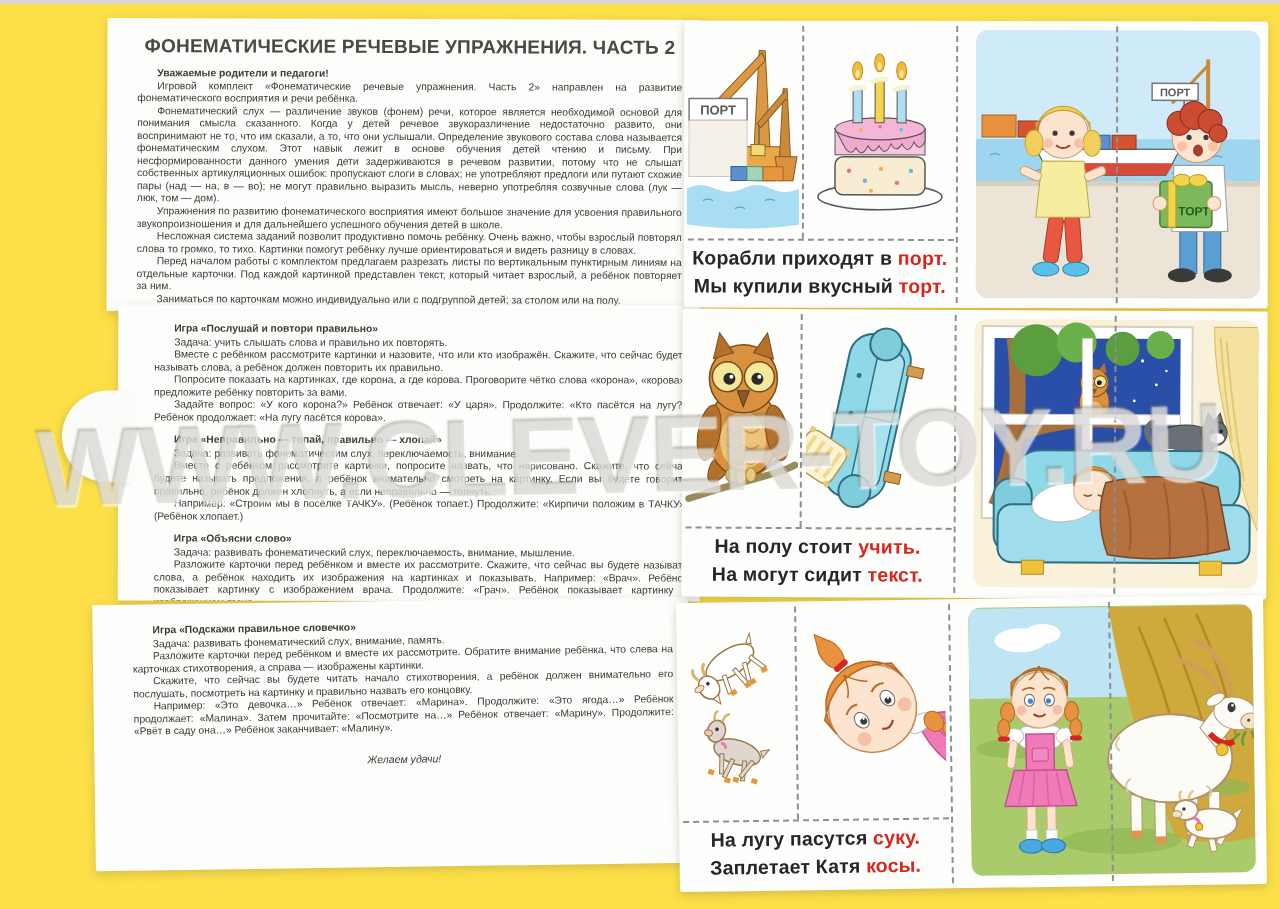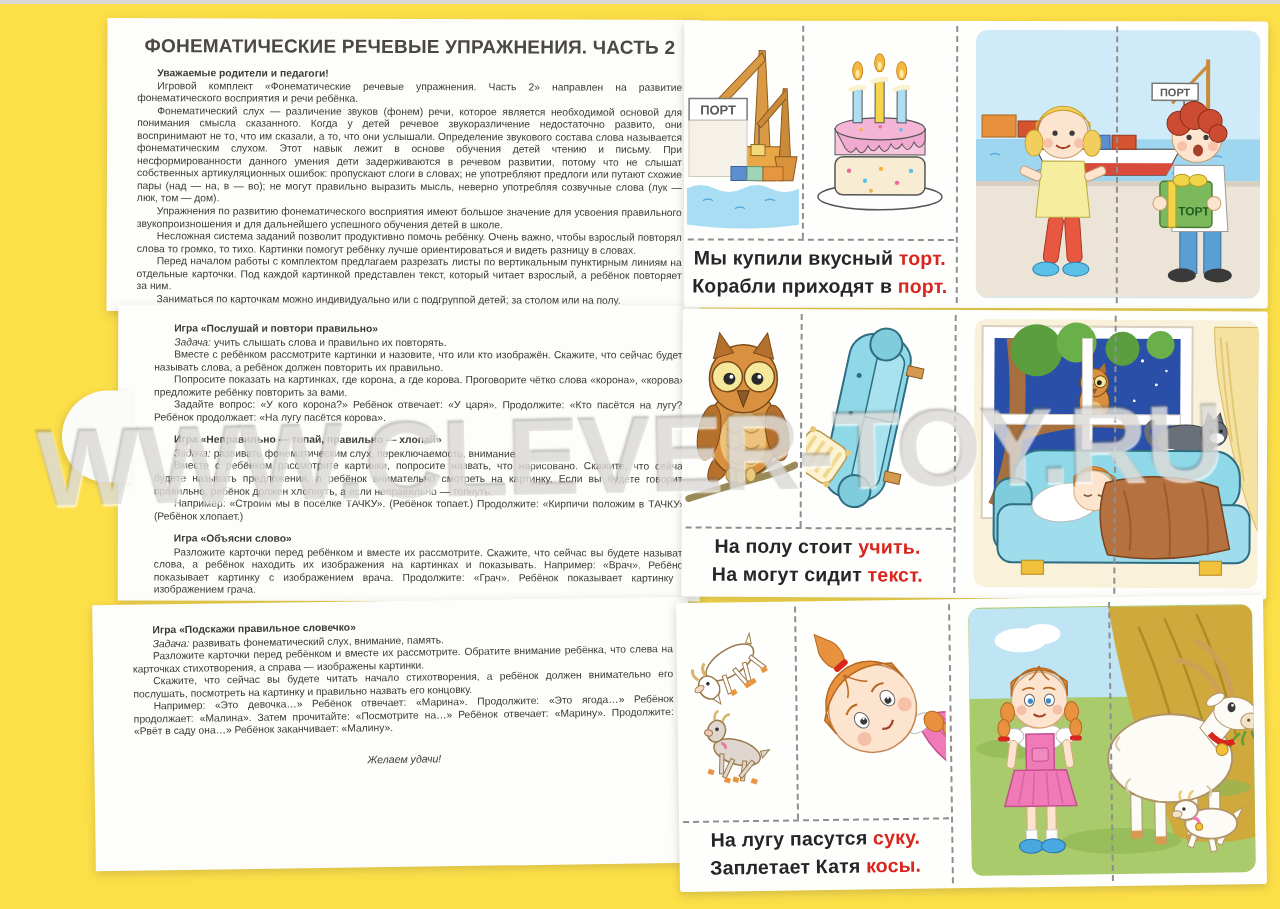--- a/index.html
+++ b/index.html
@@ -8,21 +8,21 @@
 
   
   .sheet{position:absolute;background:#fdfdfb;box-shadow:0 3px 10px rgba(95,85,75,.25);}
   .sheet-inner{position:relative;height:100%;box-sizing:border-box;overflow:hidden;}
   .sheet-title{text-align:center;font-weight:bold;font-size:19px;color:#4b4845;margin:15px 6px 10px;letter-spacing:.2px;}
   .bodytext{font-size:10.3px;line-height:1.22;color:#3d3a37;text-align:justify;}
   .para{text-indent:20px;}
   .bold-line{font-weight:bold;text-indent:20px;text-align:left;}
   .game-title{font-weight:bold;text-indent:20px;text-align:left;margin-top:10px;margin-bottom:1px;}
   .task-line{text-indent:20px;}
-  .task-label{font-style:italic;margin-right:3px;}
+  .task-label{margin-right:3px;}
   .farewell{text-align:center;font-style:italic;font-size:10.6px;color:#3d3a37;margin-top:18px;}
   .tab{position:absolute;left:-56px;top:86px;width:70px;height:92px;background:#fbfbf9;border-radius:46px 0 0 46px;box-shadow:-3px 2px 6px rgba(95,85,75,.18);}
 
   
   .card{position:absolute;background:#fefefc;border-radius:3px;box-shadow:0 3px 10px rgba(95,85,75,.28);}
   .vdash{position:absolute;width:0;border-left:2px dashed #8f8f8f;}
   .hdash{position:absolute;height:0;border-top:2px dashed #8f8f8f;}
   .pic{position:absolute;}
   .pic svg{width:100%;height:100%;display:block;}
   .scene{position:absolute;left:292px;top:9px;width:284px;height:268px;border-radius:12px;overflow:hidden;}
@@ -69,20 +69,21 @@
         <div class="para">Вместе с ребёнком рассмотрите картинки и назовите, что или кто изображён. Скажите, что сейчас будете называть слова, а ребёнок должен повторить их правильно.</div>
         <div class="para">Попросите показать на картинках, где корона, а где корова. Проговорите чётко слова «корона», «корова», предложите ребёнку повторить за вами.</div>
         <div class="para">Задайте вопрос: «У кого корона?» Ребёнок отвечает: «У царя». Продолжите: «Кто пасётся на лугу?» Ребёнок продолжает: «На лугу пасётся корова».</div>
 
         <div class="game-title">Игра «Неправильно — топай, правильно — хлопай»</div>
         <div class="task-line"><span class="task-label">Задача:</span><span>развивать фонематическим слух, переключаемость, внимание.</span></div>
         <div class="para">Вместе с ребёнком рассмотрите картинки, попросите назвать, что нарисовано. Скажите, что сейчас будете называть предложения, а ребёнок внимательно смотреть на картинку. Если вы будете говорить правильно, ребёнок должен хлопнуть, а если неправильно — топнуть.</div>
         <div class="para">Например: «Строим мы в посёлке ТАЧКУ». (Ребёнок топает.) Продолжите: «Кирпичи положим в ТАЧКУ». (Ребёнок хлопает.)</div>
 
         <div class="game-title">Игра «Объясни слово»</div>
+        <div class="task-line"><span class="task-label">Задача:</span><span>развивать фонематический слух, переключаемость, внимание, мышление.</span></div>
         <div class="para">Разложите карточки перед ребёнком и вместе их рассмотрите. Скажите, что сейчас вы будете называть слова, а ребёнок находить их изображения на картинках и показывать. Например: «Врач». Ребёнок показывает картинку с изображением врача. Продолжите: «Грач». Ребёнок показывает картинку с изображением грача.</div>
 
       </div>
     </div>
   </div>
 
   <div class="sheet" style="left:94px;top:597px;width:596px;height:266px;transform:rotate(-.8deg);z-index:3;">
     <div class="sheet-inner" style="padding:20px 16px 0 40px;">
       <div class="bodytext">
         <div class="game-title" style="margin-top:0;">Игра «Подскажи правильное словечко»</div>
@@ -210,22 +211,22 @@
           <circle cx="206" cy="115" r="5" fill="#f5b8a0" opacity=".8"></circle>
             <circle cx="237" cy="115" r="5" fill="#f5b8a0" opacity=".8"></circle>
         </g>
       </svg>
     </div>
     <div class="vdash" style="left:118px;top:5px;height:213px;"></div>
     <div class="vdash" style="left:272px;top:5px;bottom:5px;"></div>
     <div class="vdash" style="left:432px;top:5px;bottom:5px;"></div>
     <div class="hdash" style="left:4px;top:218px;width:266px;"></div>
     <div class="caption">
+      <div><span>Корабли приходят в </span><span class="red">порт.</span></div>
       <div><span>Мы купили вкусный </span><span class="red">торт.</span></div>
-      <div><span>Корабли приходят в </span><span class="red">порт.</span></div>
     </div>
   </div>
 
   <div class="card" style="left:682px;top:306px;width:585px;height:288px;transform:rotate(.3deg);z-index:5;">
     <div class="pic" style="left:2px;top:8px;width:114px;height:205px;">
       <svg viewBox="0 0 112 205">
         <path d="M4 182 Q40 170 70 162 T110 148" stroke="#9a8a58" stroke-width="7" fill="none" stroke-linecap="round"></path>
         <path d="M66 163 Q80 150 92 144" stroke="#9a8a58" stroke-width="4" fill="none" stroke-linecap="round"></path>
         <ellipse cx="36" cy="148" rx="9" ry="20" fill="#b5712c" stroke="#7a4a1a" transform="rotate(32 36 148)"></ellipse>
         <ellipse cx="58" cy="116" rx="36" ry="44" fill="#d9913f" stroke="#7a4a1a" stroke-width="1.5"></ellipse>

